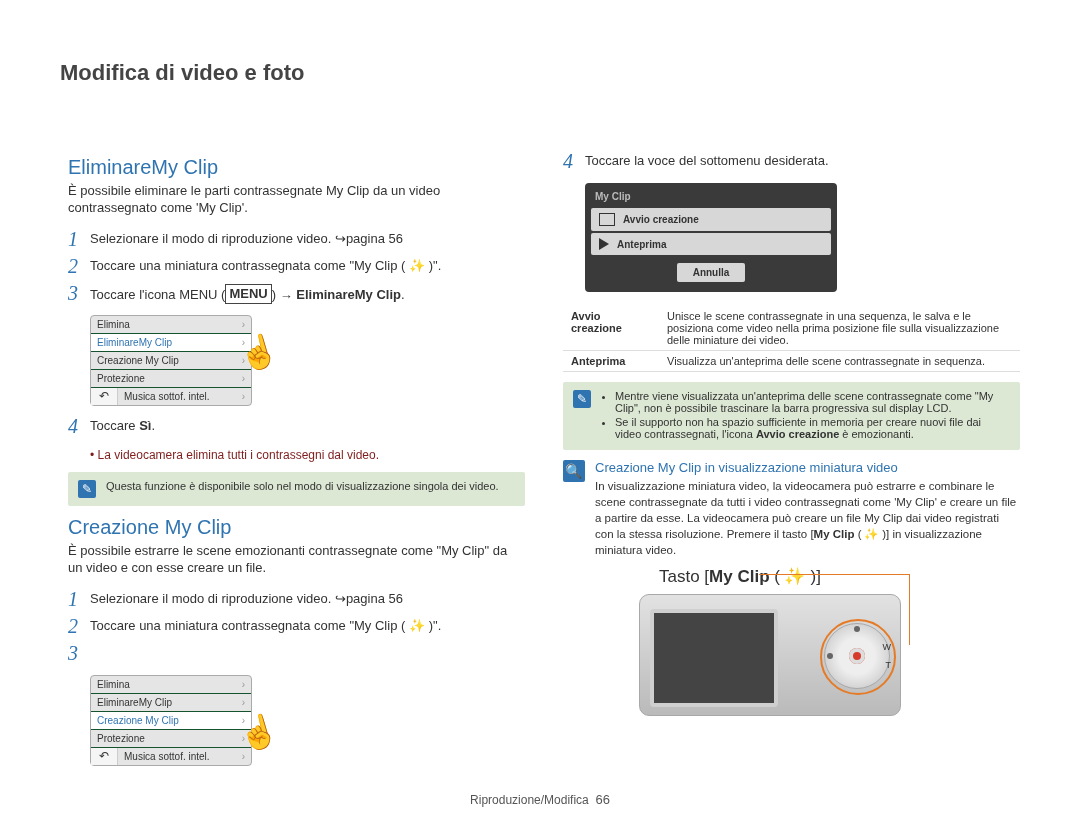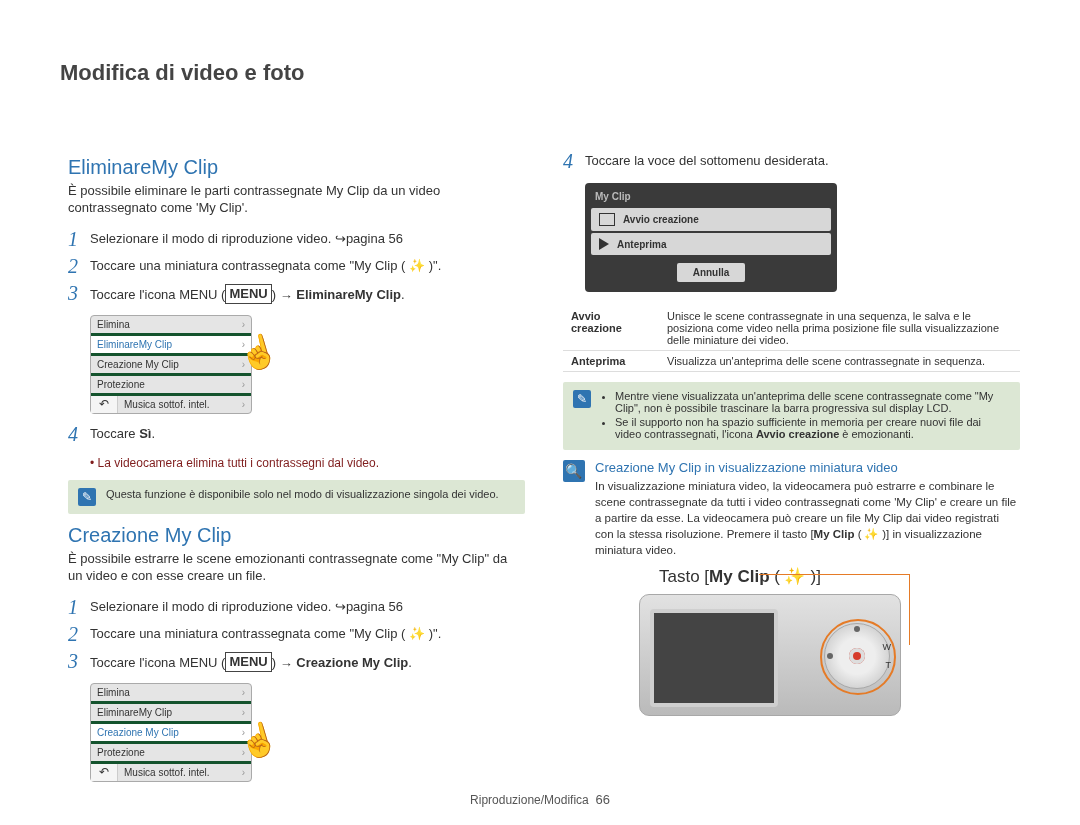--- a/index.html
+++ b/index.html
@@ -85,21 +85,21 @@
     width: 160px;
     background: #e5e5e5;
     border: 1px solid #aaa;
     border-radius: 4px;
     margin: 6px 0 8px 22px;
     position: relative;
   }
   .menu-graphic .mi {
     font-size: 10px;
     padding: 3px 6px;
-    border-bottom: 3px solid #14532d;
+    border-bottom: 1px solid #14532d;
     display: flex; justify-content: space-between; align-items: center;
     color: #333;
   }
   .menu-graphic .mi:last-child { border-bottom: none; }
   .menu-graphic .mi .chev { color:#999; font-size:10px; }
   .menu-graphic .mi.sel { background:#fff; color:#2f74b1; }
   .menu-graphic .back-row { display:flex; }
   .menu-graphic .back-btn {
     width: 26px; background:#f5f5f5; border-right:1px solid #ccc;
     display:flex; align-items:center; justify-content:center; font-size:12px;
@@ -305,23 +305,20 @@
         <div class="step-text">
           <span>Selezionare il modo di riproduzione video. </span>↪<span>pagina 56</span>
         </div>
       </div>
       <div class="step">
           <span class="step-num">2</span>
         <div class="step-text">Toccare una miniatura contrassegnata come "My Clip ( ✨ )".</div>
       </div>
       <div class="step">
           <span class="step-num">3</span>
-        <div class="step-text">
-          <span>Toccare l'icona MENU (</span><span class="menu-pill">MENU</span><span>) </span><span>→</span><b> Creazione My Clip</b><span>.</span>
-        </div>
       </div>
     </div>
 
     <div class="menu-graphic">
       <div class="mi">
           <span>Elimina</span>
           <span class="chev">›</span>
         </div>
       <div class="mi">
           <span>EliminareMy Clip</span>

